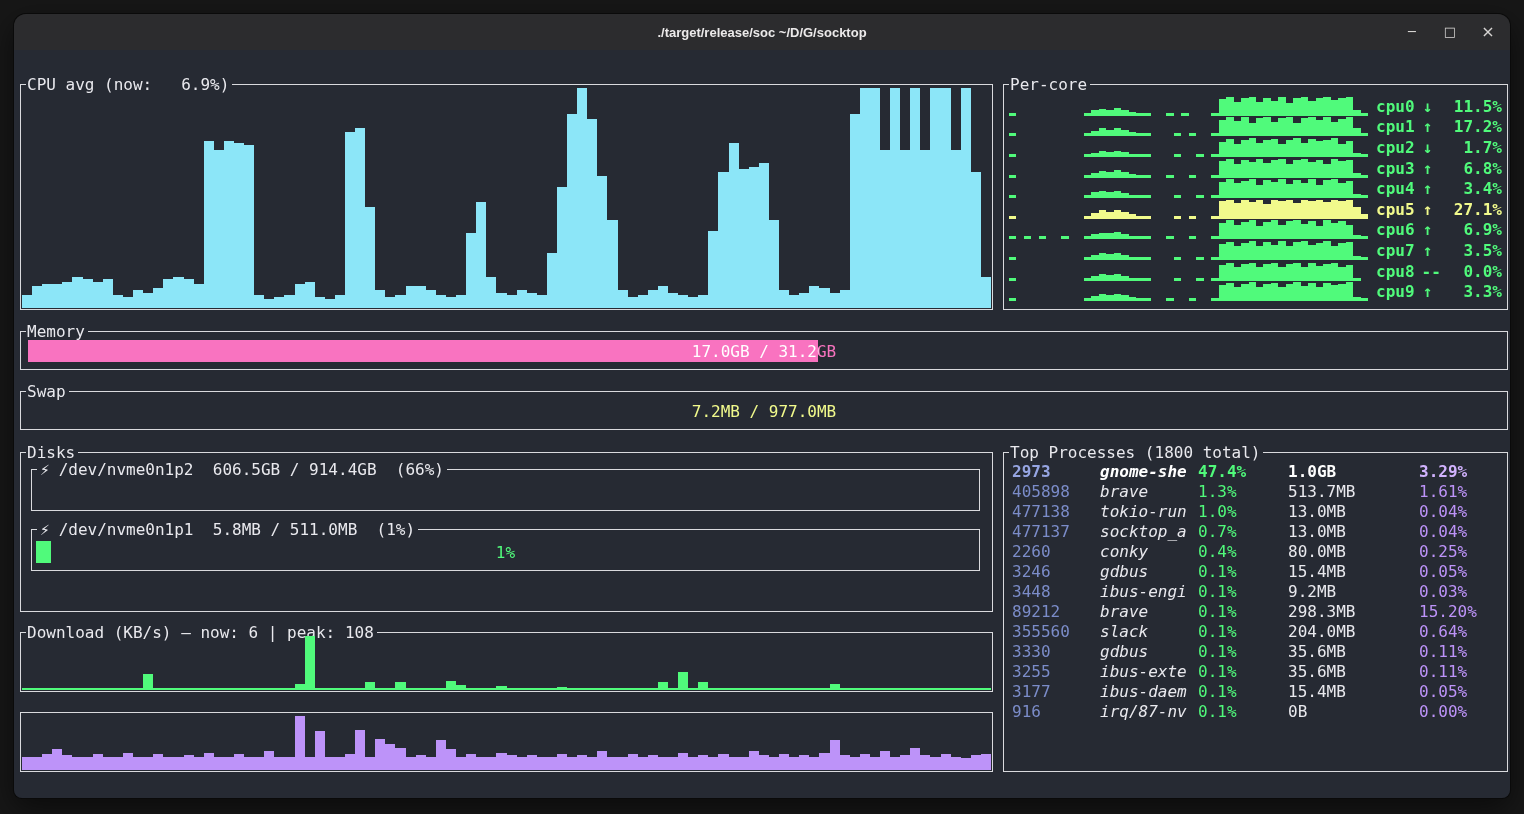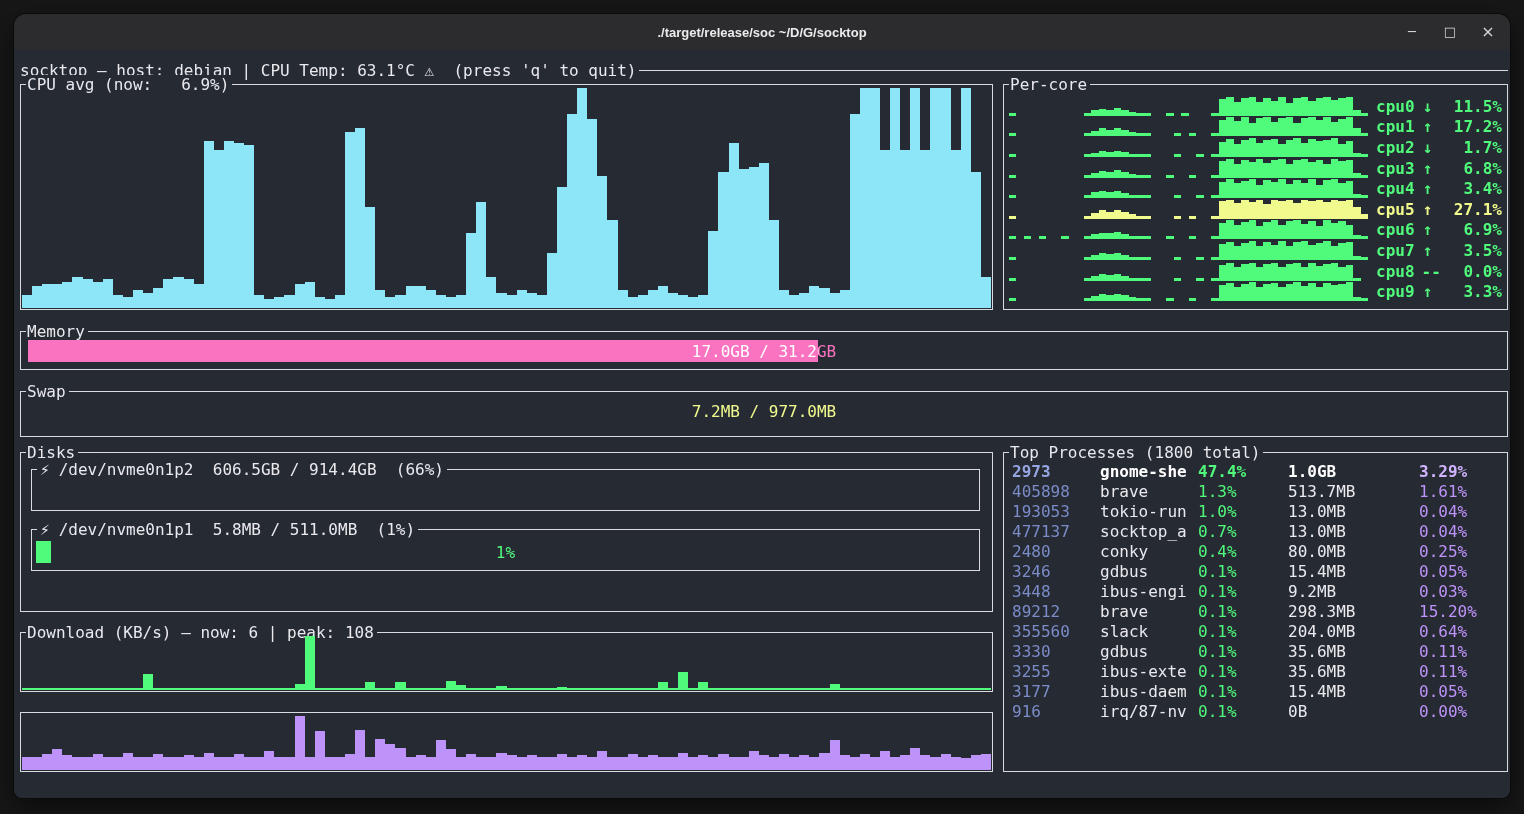--- a/index.html
+++ b/index.html
@@ -17,21 +17,21 @@
 
   .app-header{position:absolute;left:6px;top:11px;right:2px;display:flex;align-items:center;white-space:pre;}
   .app-header .rule{flex:1;height:0;border-top:1px solid var(--border);margin-left:2px;}
 
   .panel{position:absolute;border:1px solid var(--border);}
   .panel-title{position:absolute;top:-10px;left:5px;background:var(--bg);padding:0 3px 0 1px;white-space:pre;color:var(--text);}
 
   .cpu-panel{left:6px;top:34px;width:973px;height:226px;}
   .percore-panel{left:989px;top:34px;width:505px;height:226px;}
   .memory-panel{left:6px;top:281px;width:1488px;height:39px;}
-  .swap-panel{left:6px;top:341px;width:1488px;height:46px;}
+  .swap-panel{left:6px;top:341px;width:1488px;height:39px;}
   .disks-panel{left:6px;top:402px;width:973px;height:160px;}
   .download-panel{left:6px;top:582px;width:973px;height:60px;}
   .upload-panel{left:6px;top:662px;width:973px;height:60px;}
   .proc-panel{left:989px;top:402px;width:505px;height:320px;}
 
   .chart{position:absolute;inset:3px 1px 1px 1px;display:flex;align-items:flex-end;overflow:hidden;}
   .bar{flex:1 1 0;}
 
   .meter{position:absolute;left:7px;right:7px;top:8px;height:22px;background:var(--bg);}
   .meter-fill{position:absolute;left:0;top:0;bottom:0;width:0;}
@@ -47,21 +47,21 @@
   .spark{flex:1;height:19px;display:flex;align-items:flex-end;margin-right:8px;overflow:hidden;}
   .core-label{width:126px;font-weight:700;white-space:pre;display:flex;align-items:center;}
   .core-label .cname{}
   .core-label .carrow{display:inline-block;width:12px;margin:0 5px 0 7px;text-align:center;}
   .core-label .cpct{display:inline-block;flex:1;text-align:right;}
 
   .proc-grid{position:absolute;left:8px;right:4px;top:8px;bottom:4px;overflow:hidden;}
   .proc-row{display:grid;grid-template-columns:88px 98px 90px 131px 1fr;height:20px;align-items:center;white-space:pre;}
   .proc-row.head{color:var(--header_cyan);font-weight:700;}
   .proc-row .c-pid{color:var(--pid_blue);}
-  .proc-row .c-name{color:var(--text);}
+  .proc-row .c-name{color:var(--text);font-style:italic;}
   .proc-row .c-cpu{color:var(--green);}
   .proc-row .c-mem{color:var(--text);}
   .proc-row .c-memp{color:var(--purple);}
   .proc-row.first{font-weight:700;}
   .proc-row.first .c-pid{color:#96a5e2;}
   .proc-row.first .c-name{color:#ffffff;}
   .proc-row.first .c-mem{color:#ffffff;}
   .proc-row.first .c-memp{color:#d2b3ff;}
 </style>
 </head>
@@ -74,24 +74,20 @@
       <span class="title">./target/release/soc ~/D/G/socktop</span>
       <span class="controls">
         <span class="winbtn">─</span>
         <span class="winbtn">□</span>
         <span class="winbtn" style="font-size:16px;">×</span>
       </span>
     </div>
 
     <div class="terminal">
 
-      <div class="app-header">
-        <span>socktop — host: debian | CPU Temp: 63.1°C ⚠  (press 'q' to quit)</span>
-        <span class="rule"></span>
-      </div>
 
       <div class="panel cpu-panel">
         <span class="panel-title">CPU avg (now:   6.9%)</span>
         <div class="chart" id="cpu-chart">
             <div class="bar" style="background: rgb(140, 230, 248); height: 6%; min-height: 2px;"></div>
             <div class="bar" style="background: rgb(140, 230, 248); height: 10%; min-height: 2px;"></div>
             <div class="bar" style="background: rgb(140, 230, 248); height: 11%; min-height: 2px;"></div>
             <div class="bar" style="background: rgb(140, 230, 248); height: 11%; min-height: 2px;"></div>
             <div class="bar" style="background: rgb(140, 230, 248); height: 12%; min-height: 2px;"></div>
             <div class="bar" style="background: rgb(140, 230, 248); height: 14%; min-height: 2px;"></div>
@@ -964,23 +960,23 @@
             <div class="bar" style="background: rgb(189, 147, 249); height: 28%; min-height: 2px;"></div>
             <div class="bar" style="background: rgb(189, 147, 249); height: 30%; min-height: 2px;"></div>
           </div>
       </div>
 
       <div class="panel proc-panel">
         <span class="panel-title">Top Processes (1800 total)</span>
         <div class="proc-grid" id="proc-grid">
             <div class="proc-row first"><span class="c-pid">2973</span><span class="c-name">gnome-she</span><span class="c-cpu">47.4%</span><span class="c-mem">1.0GB</span><span class="c-memp">3.29%</span></div>
             <div class="proc-row"><span class="c-pid">405898</span><span class="c-name">brave</span><span class="c-cpu">1.3%</span><span class="c-mem">513.7MB</span><span class="c-memp">1.61%</span></div>
-            <div class="proc-row"><span class="c-pid">193053</span><span class="c-name">tokio-run</span><span class="c-cpu">1.0%</span><span class="c-mem">13.0MB</span><span class="c-memp">0.04%</span></div>
+            <div class="proc-row"><span class="c-pid">477138</span><span class="c-name">tokio-run</span><span class="c-cpu">1.0%</span><span class="c-mem">13.0MB</span><span class="c-memp">0.04%</span></div>
             <div class="proc-row"><span class="c-pid">477137</span><span class="c-name">socktop_a</span><span class="c-cpu">0.7%</span><span class="c-mem">13.0MB</span><span class="c-memp">0.04%</span></div>
-            <div class="proc-row"><span class="c-pid">2480</span><span class="c-name">conky</span><span class="c-cpu">0.4%</span><span class="c-mem">80.0MB</span><span class="c-memp">0.25%</span></div>
+            <div class="proc-row"><span class="c-pid">2260</span><span class="c-name">conky</span><span class="c-cpu">0.4%</span><span class="c-mem">80.0MB</span><span class="c-memp">0.25%</span></div>
             <div class="proc-row"><span class="c-pid">3246</span><span class="c-name">gdbus</span><span class="c-cpu">0.1%</span><span class="c-mem">15.4MB</span><span class="c-memp">0.05%</span></div>
             <div class="proc-row"><span class="c-pid">3448</span><span class="c-name">ibus-engi</span><span class="c-cpu">0.1%</span><span class="c-mem">9.2MB</span><span class="c-memp">0.03%</span></div>
             <div class="proc-row"><span class="c-pid">89212</span><span class="c-name">brave</span><span class="c-cpu">0.1%</span><span class="c-mem">298.3MB</span><span class="c-memp">15.20%</span></div>
             <div class="proc-row"><span class="c-pid">355560</span><span class="c-name">slack</span><span class="c-cpu">0.1%</span><span class="c-mem">204.0MB</span><span class="c-memp">0.64%</span></div>
             <div class="proc-row"><span class="c-pid">3330</span><span class="c-name">gdbus</span><span class="c-cpu">0.1%</span><span class="c-mem">35.6MB</span><span class="c-memp">0.11%</span></div>
             <div class="proc-row"><span class="c-pid">3255</span><span class="c-name">ibus-exte</span><span class="c-cpu">0.1%</span><span class="c-mem">35.6MB</span><span class="c-memp">0.11%</span></div>
             <div class="proc-row"><span class="c-pid">3177</span><span class="c-name">ibus-daem</span><span class="c-cpu">0.1%</span><span class="c-mem">15.4MB</span><span class="c-memp">0.05%</span></div>
             <div class="proc-row"><span class="c-pid">916</span><span class="c-name">irq/87-nv</span><span class="c-cpu">0.1%</span><span class="c-mem">0B</span><span class="c-memp">0.00%</span></div>
           </div>
       </div>

